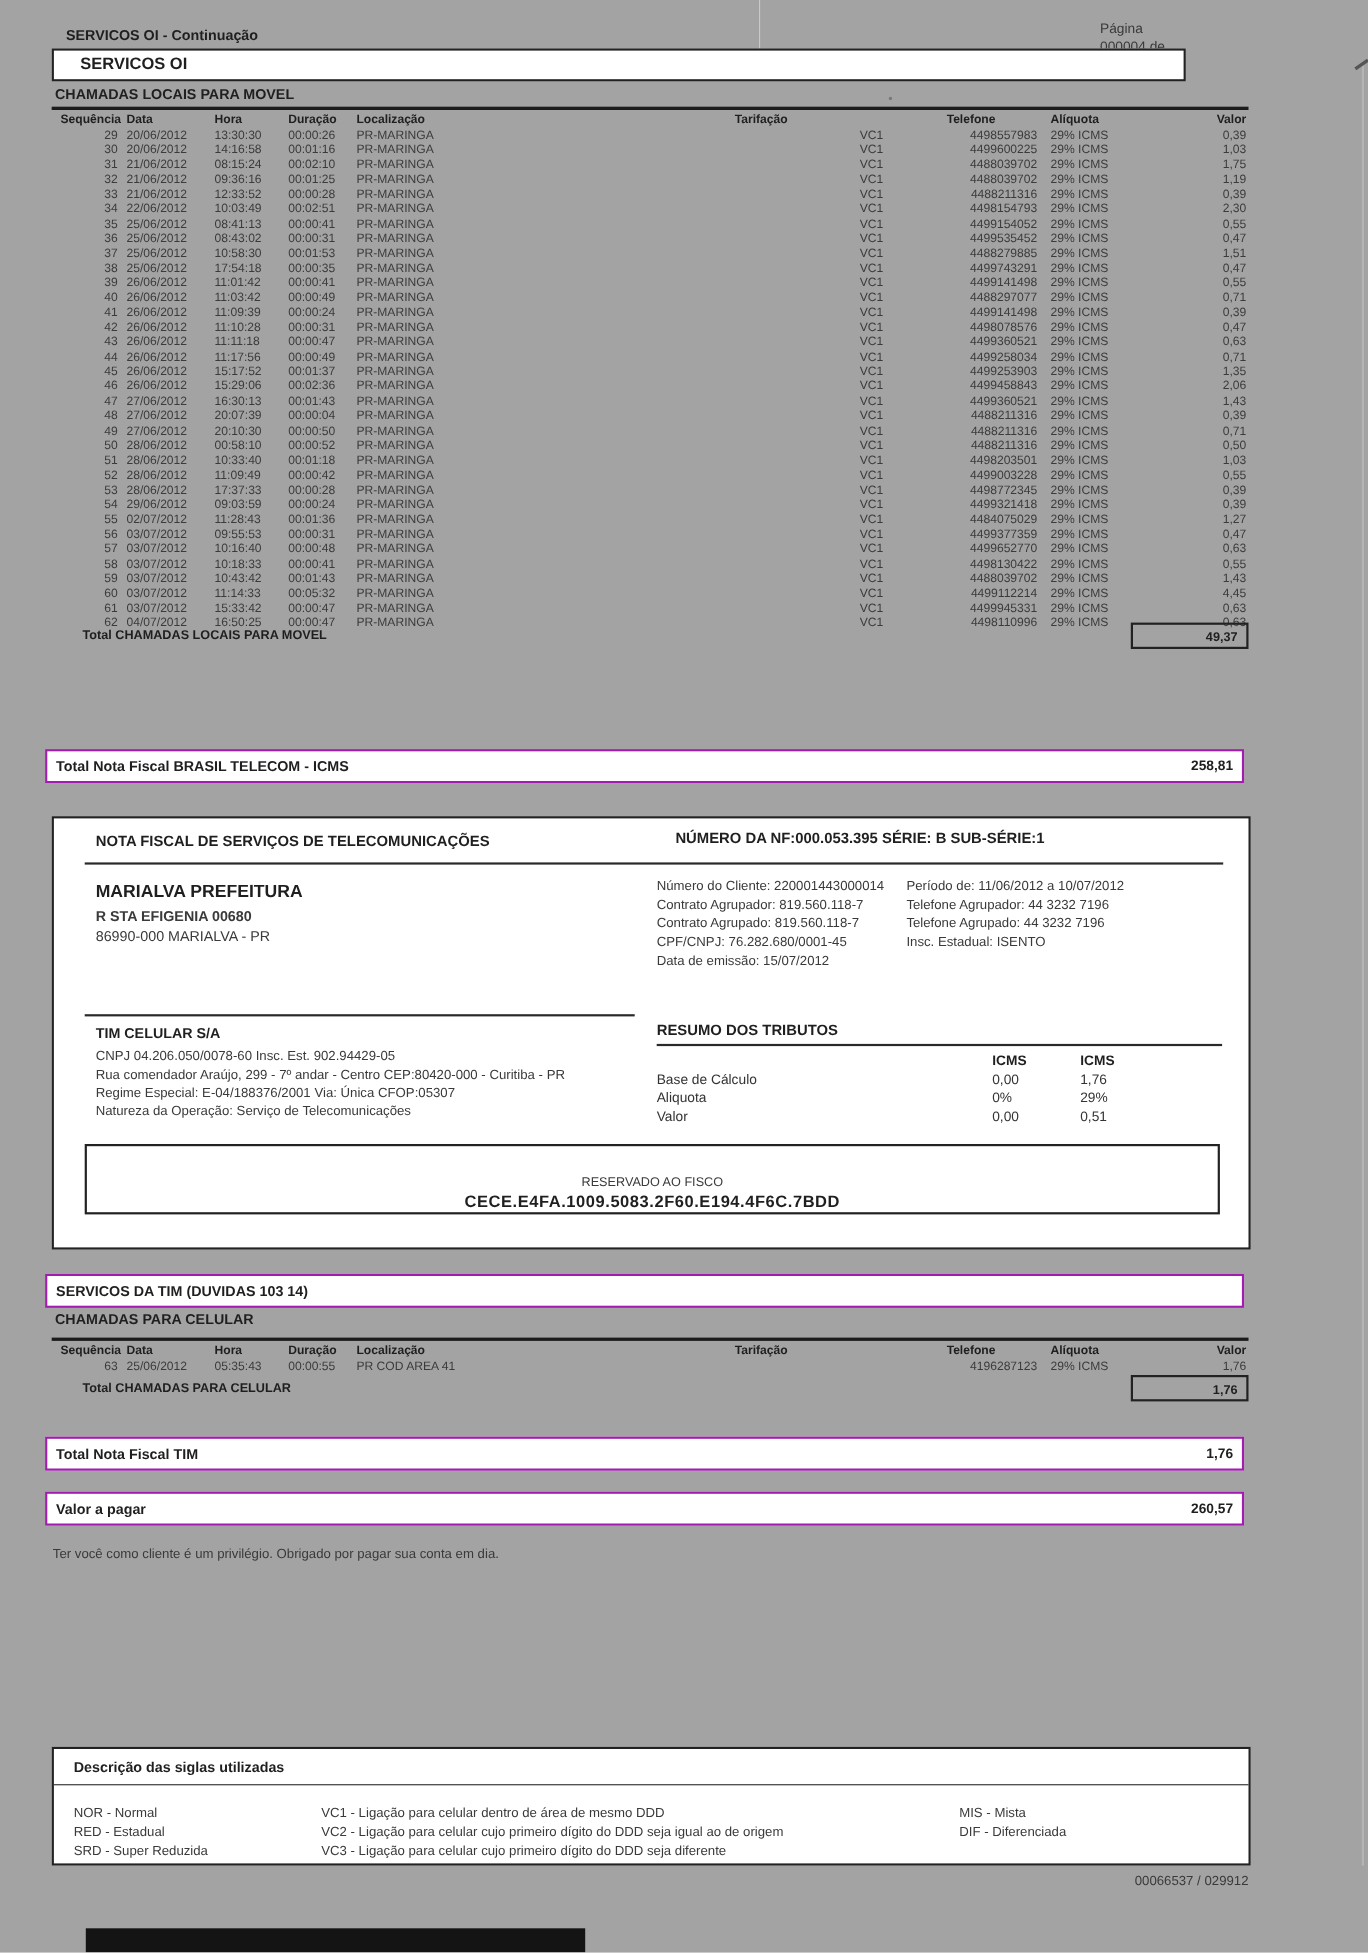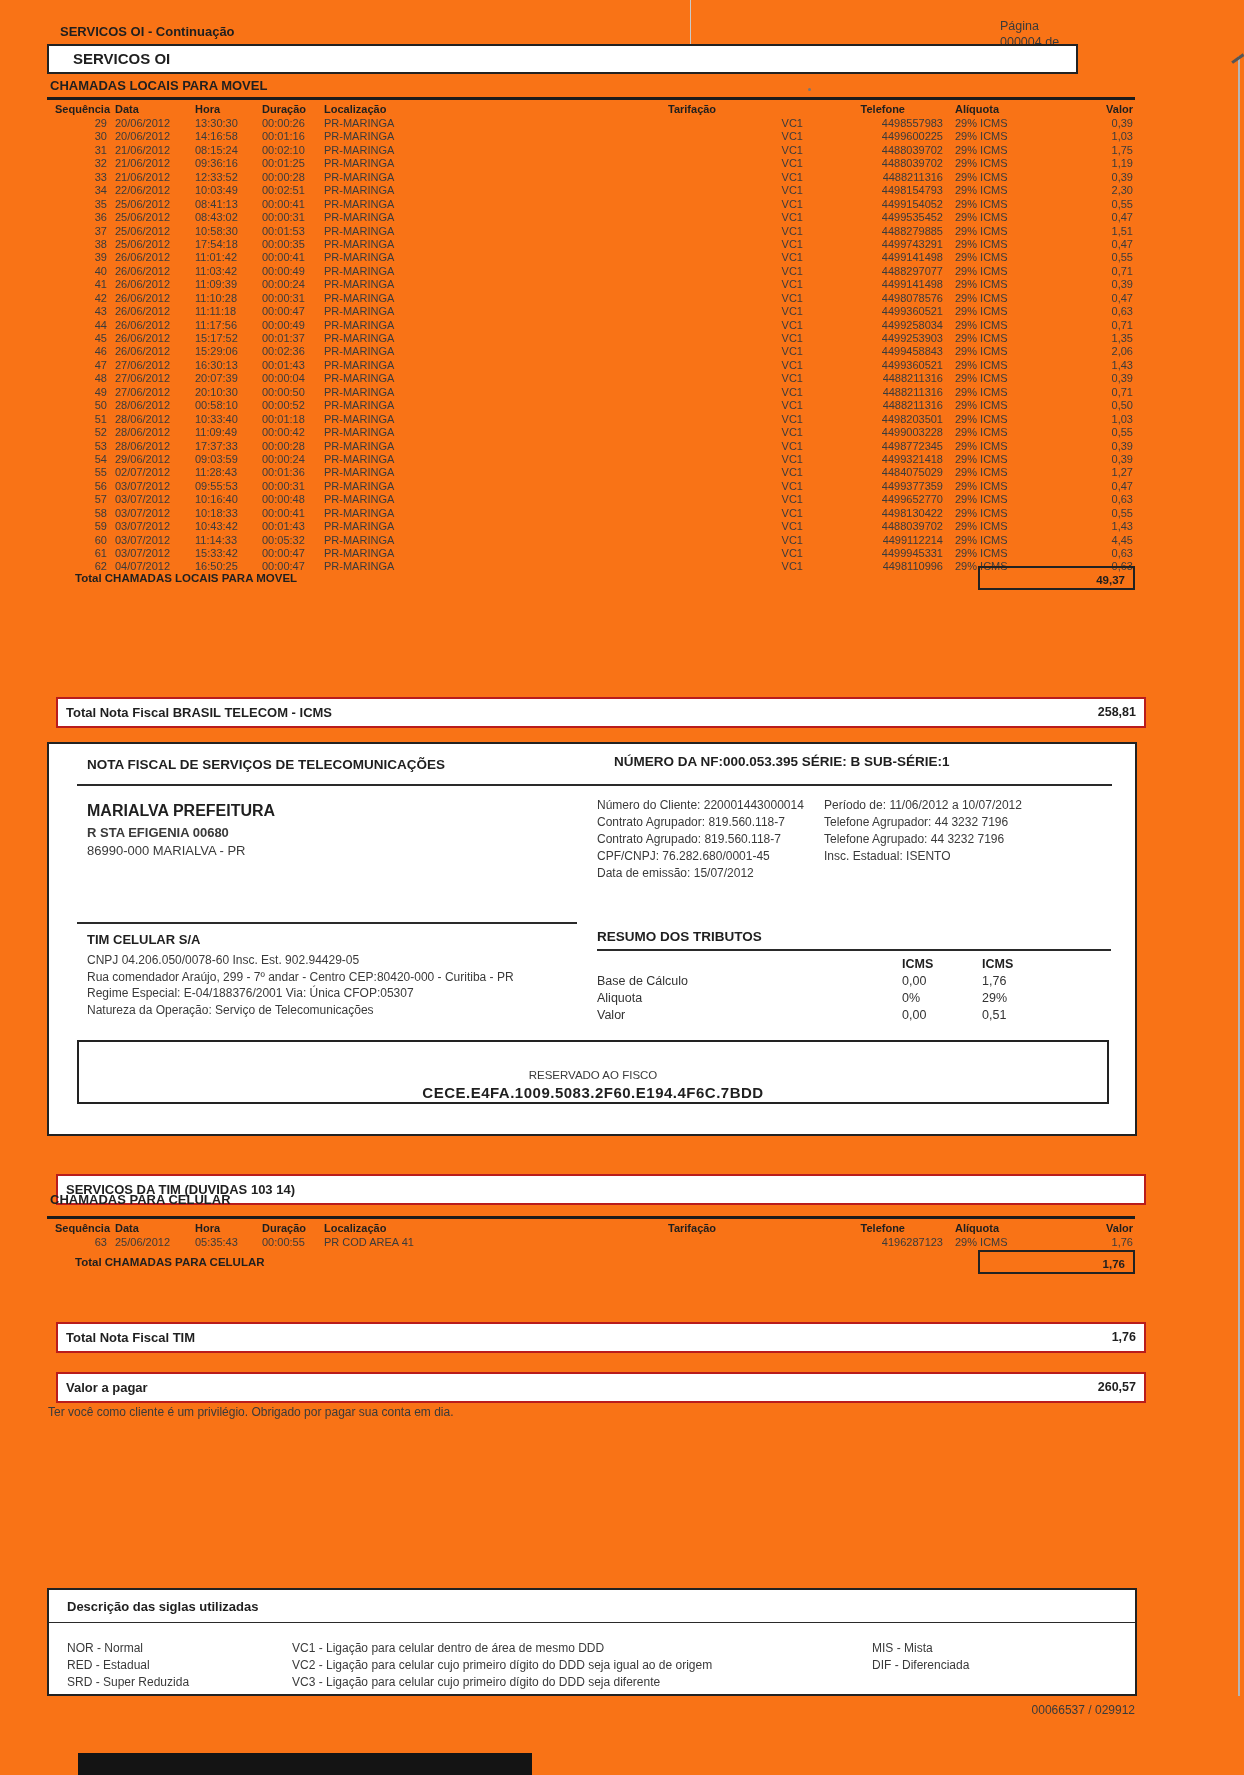--- a/index.html
+++ b/index.html
@@ -1,17 +1,17 @@
 <!DOCTYPE html>
 <html><head>
 <meta charset="utf-8">
 <style>
   html,body{margin:0;padding:0;background:#e8e8e8;}
   .page{
-    position:relative;width:1244px;height:1775px;background:#f97316;
+    position:relative;width:1244px;height:1775px;background:#a3a3a3;
     font-family:"Liberation Sans","DejaVu Sans",sans-serif;color:#333;overflow:hidden;
   }
   .b{font-weight:bold;color:#1f1f1f;}
   .abs{position:absolute;}
 
   
   .continuation{left:60px;top:24px;font-size:13px;}
   .pageinfo{left:1000px;top:18px;font-size:12.5px;line-height:16px;color:#3a3a3a;}
   .servicos-box{left:47px;top:44px;width:1003px;height:26px;border:2px solid #222;
     font-size:15px;line-height:26px;padding-left:24px;background:#fff;}
@@ -27,24 +27,24 @@
   .c-data{padding-left:8px;}
   .c-tar{text-align:right;padding-right:7px;}
   .thead .c-tar{text-align:left;padding-left:28px;}
   .c-tel{text-align:right;}
   .thead .c-tel{padding-right:38px;}
   .c-aliq{padding-left:12px;}
   .c-val{text-align:right;padding-right:2px;}
 
   .total-row{left:47px;width:1088px;height:27px;font-size:11.5px;}
   .total-row .lbl{position:absolute;left:28px;top:6px;}
-  .total-row .vbox{position:absolute;right:0;top:0;width:157px;height:24px;border:2px solid #222;
+  .total-row .vbox{position:absolute;right:0;top:0;width:107px;height:24px;border:2px solid #222;
     text-align:right;line-height:24px;padding-right:8px;box-sizing:border-box;font-size:11.5px;}
 
-  .band-box{left:56px;width:1086px;height:27px;border:2px solid #b91c1c;box-sizing:content-box;background:#fff;margin-top:16px;}
+  .band-box{left:41px;width:1086px;height:27px;border:2px solid #a21caf;box-sizing:content-box;background:#fff;}
   .band-box .lbl{position:absolute;left:8px;top:6px;font-size:13px;}
   .band-box .val{position:absolute;right:8px;top:6px;font-size:12.5px;}
 
   
   .nf-box{left:47px;top:742px;width:1086px;height:390px;border:2px solid #222;background:#fff;}
   .nf-title{left:38px;top:13px;font-size:13.5px;}
   .nf-num{left:565px;top:10px;font-size:13.5px;}
   .nf-rule{left:28px;top:40px;width:1035px;height:0;border-top:2px solid #2a2a2a;}
   .cust-name{left:38px;top:58px;font-size:16px;}
   .cust-line{font-size:13px;line-height:18px;color:#3a3a3a;}

